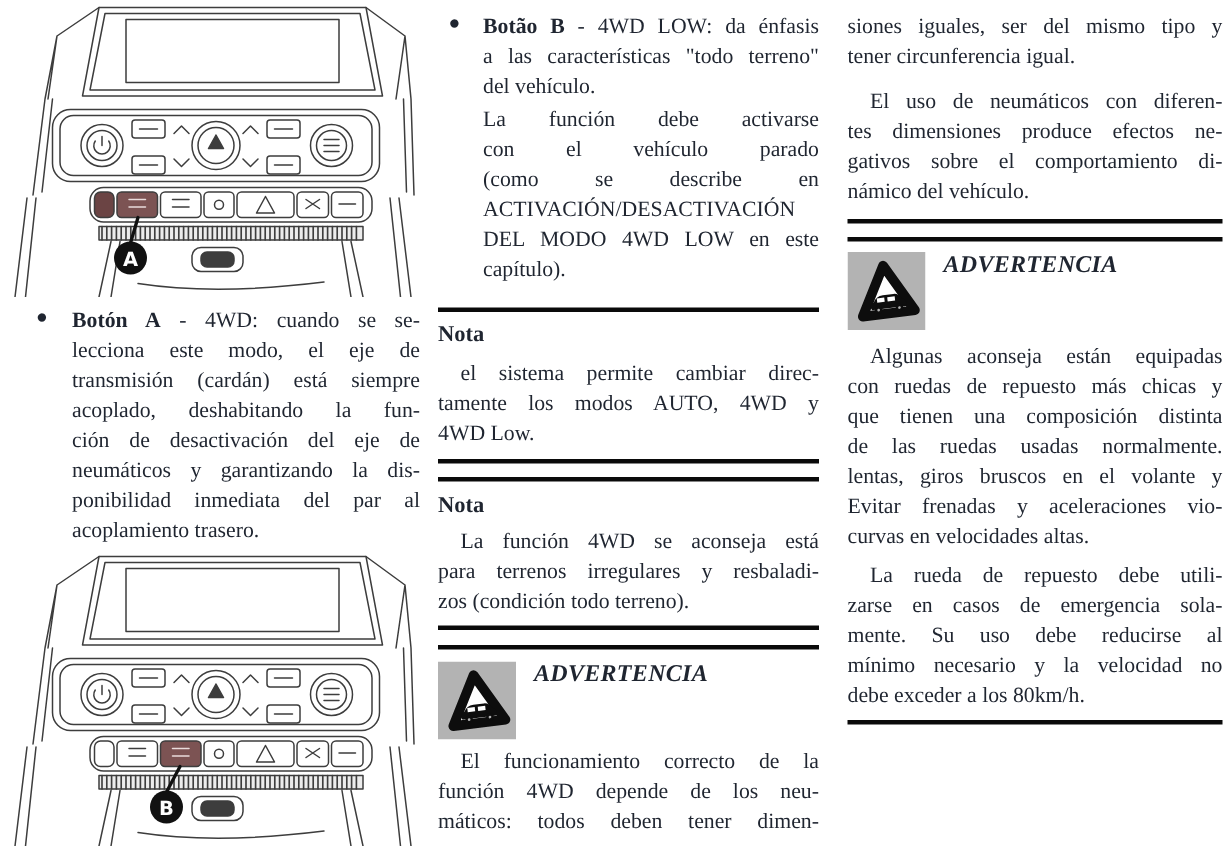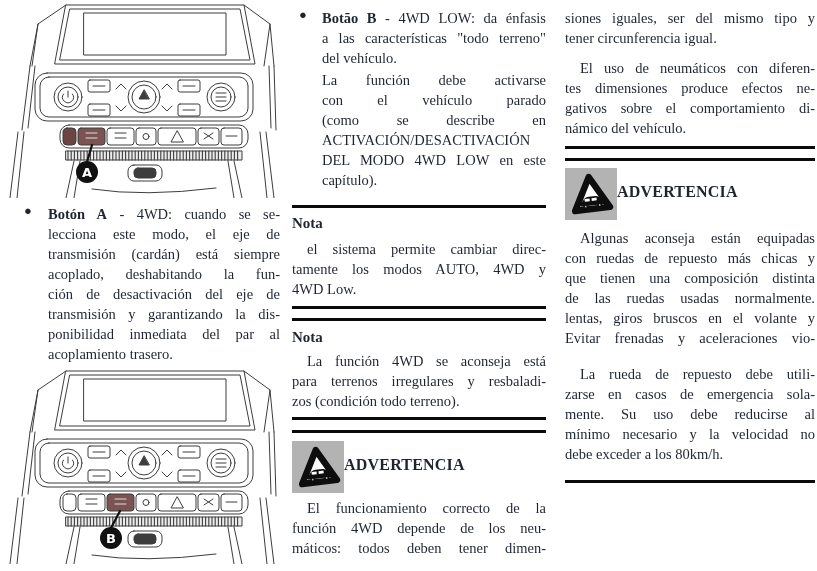--- a/index.html
+++ b/index.html
@@ -27,21 +27,21 @@
   }
   .jline.jlast{text-align-last:left;}
   .jline.indent{padding-left:15px;}
   .bullet{padding-left:40px;}
   #col-mid .bullet{padding-left:30px;}
   .dot{position:absolute;left:16px;top:-1px;font-size:13px;}
   #col-mid .dot{left:7px;}
 
   .rule{position:absolute;left:0;right:0;height:3px;background:var(--rule,#0a0a0a);}
   h3.nota{position:absolute;left:0;margin:0;font-size:15px;line-height:20px;font-weight:bold;text-align:center;}
-  .warnhead{position:absolute;left:0;right:0;display:flex;align-items:center;}
+  .warnhead{position:absolute;left:0;right:0;display:flex;align-items:flex-start;gap:12px;font-style:italic;}
   .warnhead svg{width:52px;height:52px;flex:0 0 auto;}
   .warnhead h3{margin:0 0 5px 0;font-size:16px;line-height:18px;font-weight:bold;letter-spacing:0.2px;}
 </style>
 </head>
 <body>
 
 <div class="col" id="col-left">
   <figure id="fig-a">
     <svg viewBox="0 0 270 196">
         <g stroke="#3d3d3d" stroke-width="1" fill="none" stroke-linejoin="round" stroke-linecap="round">
@@ -153,21 +153,21 @@
   </figure>
 
   <div class="para bullet" style="top:204px">
     <span class="dot">●</span>
     <div>
         <div class="jline"><b>Botón A</b> - 4WD: cuando se se-</div>
         <div class="jline">lecciona este modo, el eje de</div>
         <div class="jline">transmisión (cardán) está siempre</div>
         <div class="jline">acoplado, deshabitando la fun-</div>
         <div class="jline">ción de desactivación del eje de</div>
-        <div class="jline">transmisión y garantizando la dis-</div>
+        <div class="jline">neumáticos y garantizando la dis-</div>
         <div class="jline">ponibilidad inmediata del par al</div>
         <div class="jline jlast">acoplamiento trasero.</div>
       </div>
   </div>
 
   <figure id="fig-b">
     <svg viewBox="0 0 270 196">
         <g stroke="#3d3d3d" stroke-width="1" fill="none" stroke-linejoin="round" stroke-linecap="round">
           <path d="M58,3 L30,22 L22,64 M30,22 L24,64 M22,64 L14,128 M27,64 L20,126"></path>
           <path d="M236,3 L262,22 L266,64 M262,22 L256,64 M266,64 L268,128 M261,64 L263,126"></path>
@@ -375,22 +375,23 @@
       </svg>
     <h3>ADVERTENCIA</h3>
   </div>
   <div class="para" style="top:228px">
       <div class="jline indent">Algunas aconseja están equipadas</div>
       <div class="jline">con ruedas de repuesto más chicas y</div>
       <div class="jline">que tienen una composición distinta</div>
       <div class="jline">de las ruedas usadas normalmente.</div>
       <div class="jline">lentas, giros bruscos en el volante y</div>
       <div class="jline">Evitar frenadas y aceleraciones vio-</div>
-    </div>
-  <div class="para" style="top:364px">
+      <div class="jline jlast">curvas en velocidades altas.</div>
+    </div>
+  <div class="para" style="top:374px">
       <div class="jline indent">La rueda de repuesto debe utili-</div>
       <div class="jline">zarse en casos de emergencia sola-</div>
       <div class="jline">mente.  Su uso debe reducirse al</div>
       <div class="jline">mínimo necesario y la velocidad no</div>
       <div class="jline jlast">debe exceder a los 80km/h.</div>
     </div>
 
   <div class="rule" style="top:480px"></div>
 </div>
 

